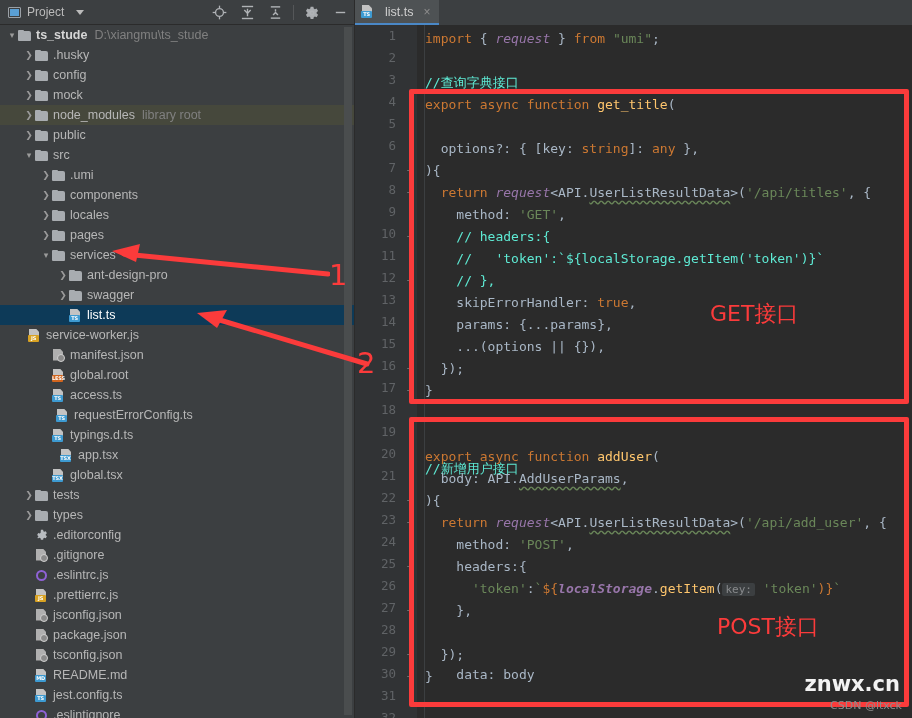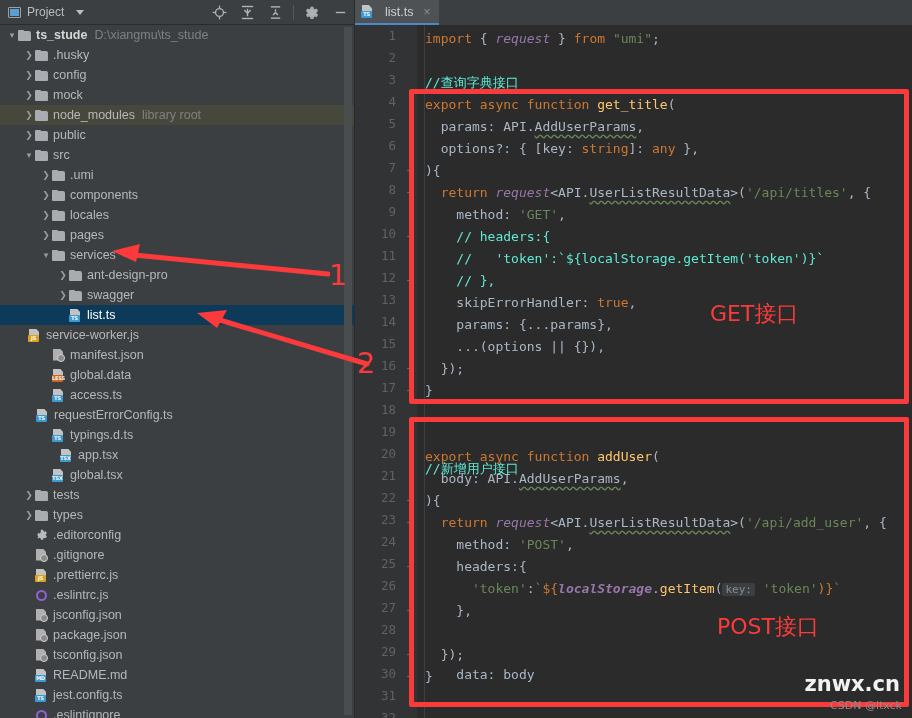--- a/index.html
+++ b/index.html
@@ -347,31 +347,31 @@
             <span class="dot"></span>
           </span>
           <span class="name">manifest.json</span>
         </div>
         <div class="row" style="padding-left: 40px;">
           <span class="arrow none"></span>
           <span class="fileicon">
             <span class="pg"></span>
             <span class="bdg less">LESS</span>
           </span>
-          <span class="name">global.data</span>
+          <span class="name">global.root</span>
         </div>
         <div class="row" style="padding-left: 40px;">
           <span class="arrow none"></span>
           <span class="fileicon">
             <span class="pg"></span>
             <span class="bdg ts">TS</span>
           </span>
           <span class="name">access.ts</span>
         </div>
-        <div class="row" style="padding-left: 24px;">
+        <div class="row" style="padding-left: 44px;">
           <span class="arrow none"></span>
           <span class="fileicon">
             <span class="pg"></span>
             <span class="bdg ts">TS</span>
           </span>
           <span class="name">requestErrorConfig.ts</span>
         </div>
         <div class="row" style="padding-left: 40px;">
           <span class="arrow none"></span>
           <span class="fileicon">
@@ -419,30 +419,30 @@
         <div class="row" style="padding-left: 23px;">
           <span class="arrow none"></span>
           <span class="json-icon">
             <span class="pg"></span>
             <span class="dot"></span>
           </span>
           <span class="name">.gitignore</span>
         </div>
         <div class="row" style="padding-left: 23px;">
           <span class="arrow none"></span>
-          <span class="fileicon">
-            <span class="pg"></span>
-            <span class="bdg js">JS</span>
-          </span>
-          <span class="name">.prettierrc.js</span>
-        </div>
-        <div class="row" style="padding-left: 23px;">
-          <span class="arrow none"></span>
           <span class="circle-icon"></span>
           <span class="name">.eslintrc.js</span>
+        </div>
+        <div class="row" style="padding-left: 23px;">
+          <span class="arrow none"></span>
+          <span class="fileicon">
+            <span class="pg"></span>
+            <span class="bdg js">JS</span>
+          </span>
+          <span class="name">.prettierrc.js</span>
         </div>
         <div class="row" style="padding-left: 23px;">
           <span class="arrow none"></span>
           <span class="json-icon">
             <span class="pg"></span>
             <span class="dot"></span>
           </span>
           <span class="name">jsconfig.json</span>
         </div>
         <div class="row" style="padding-left: 23px;">
@@ -548,21 +548,20 @@
           <div class="foldmark" style="top: 581px;">−</div>
           <div class="foldmark" style="top: 625px;">−</div>
           <div class="foldmark" style="top: 647px;">−</div>
         </div>
       <div id="code-indent-line"></div>
       <div id="code">
           <div class="cl" style="top: 3px;"><span class="kw">import</span> { <span class="ital">request</span> } <span class="kw">from</span> <span class="str">"umi"</span>;</div>
           <div class="cl" style="top: 25px;"></div>
           <div class="cl" style="top: 47px;"><span class="cmt">//查询字典接口</span></div>
           <div class="cl" style="top: 69px;"><span class="kw">export</span> <span class="kw">async</span> <span class="kw">function</span> <span class="fn">get_title</span>(</div>
-          <div class="cl" style="top: 91px;">  params: API.<span class="typ">AddUserParams</span>,</div>
           <div class="cl" style="top: 113px;">  options?: { [key: <span class="kw">string</span>]: <span class="kw">any</span> },</div>
           <div class="cl" style="top: 135px;">){</div>
           <div class="cl" style="top: 157px;">  <span class="kw">return</span> <span class="ital">request</span>&lt;API.<span class="typ">UserListResultData</span>&gt;(<span class="str">'/api/titles'</span>, {</div>
           <div class="cl" style="top: 179px;">    method: <span class="str">'GET'</span>,</div>
           <div class="cl" style="top: 201px;">    <span class="cmt">// headers:{</span></div>
           <div class="cl" style="top: 223px;">    <span class="cmt">//   'token':`${localStorage.getItem('token')}`</span></div>
           <div class="cl" style="top: 245px;">    <span class="cmt">// },</span></div>
           <div class="cl" style="top: 267px;">    skipErrorHandler: <span class="kw">true</span>,</div>
           <div class="cl" style="top: 289px;">    params: {...params},</div>
           <div class="cl" style="top: 311px;">    ...(options || {}),</div>

